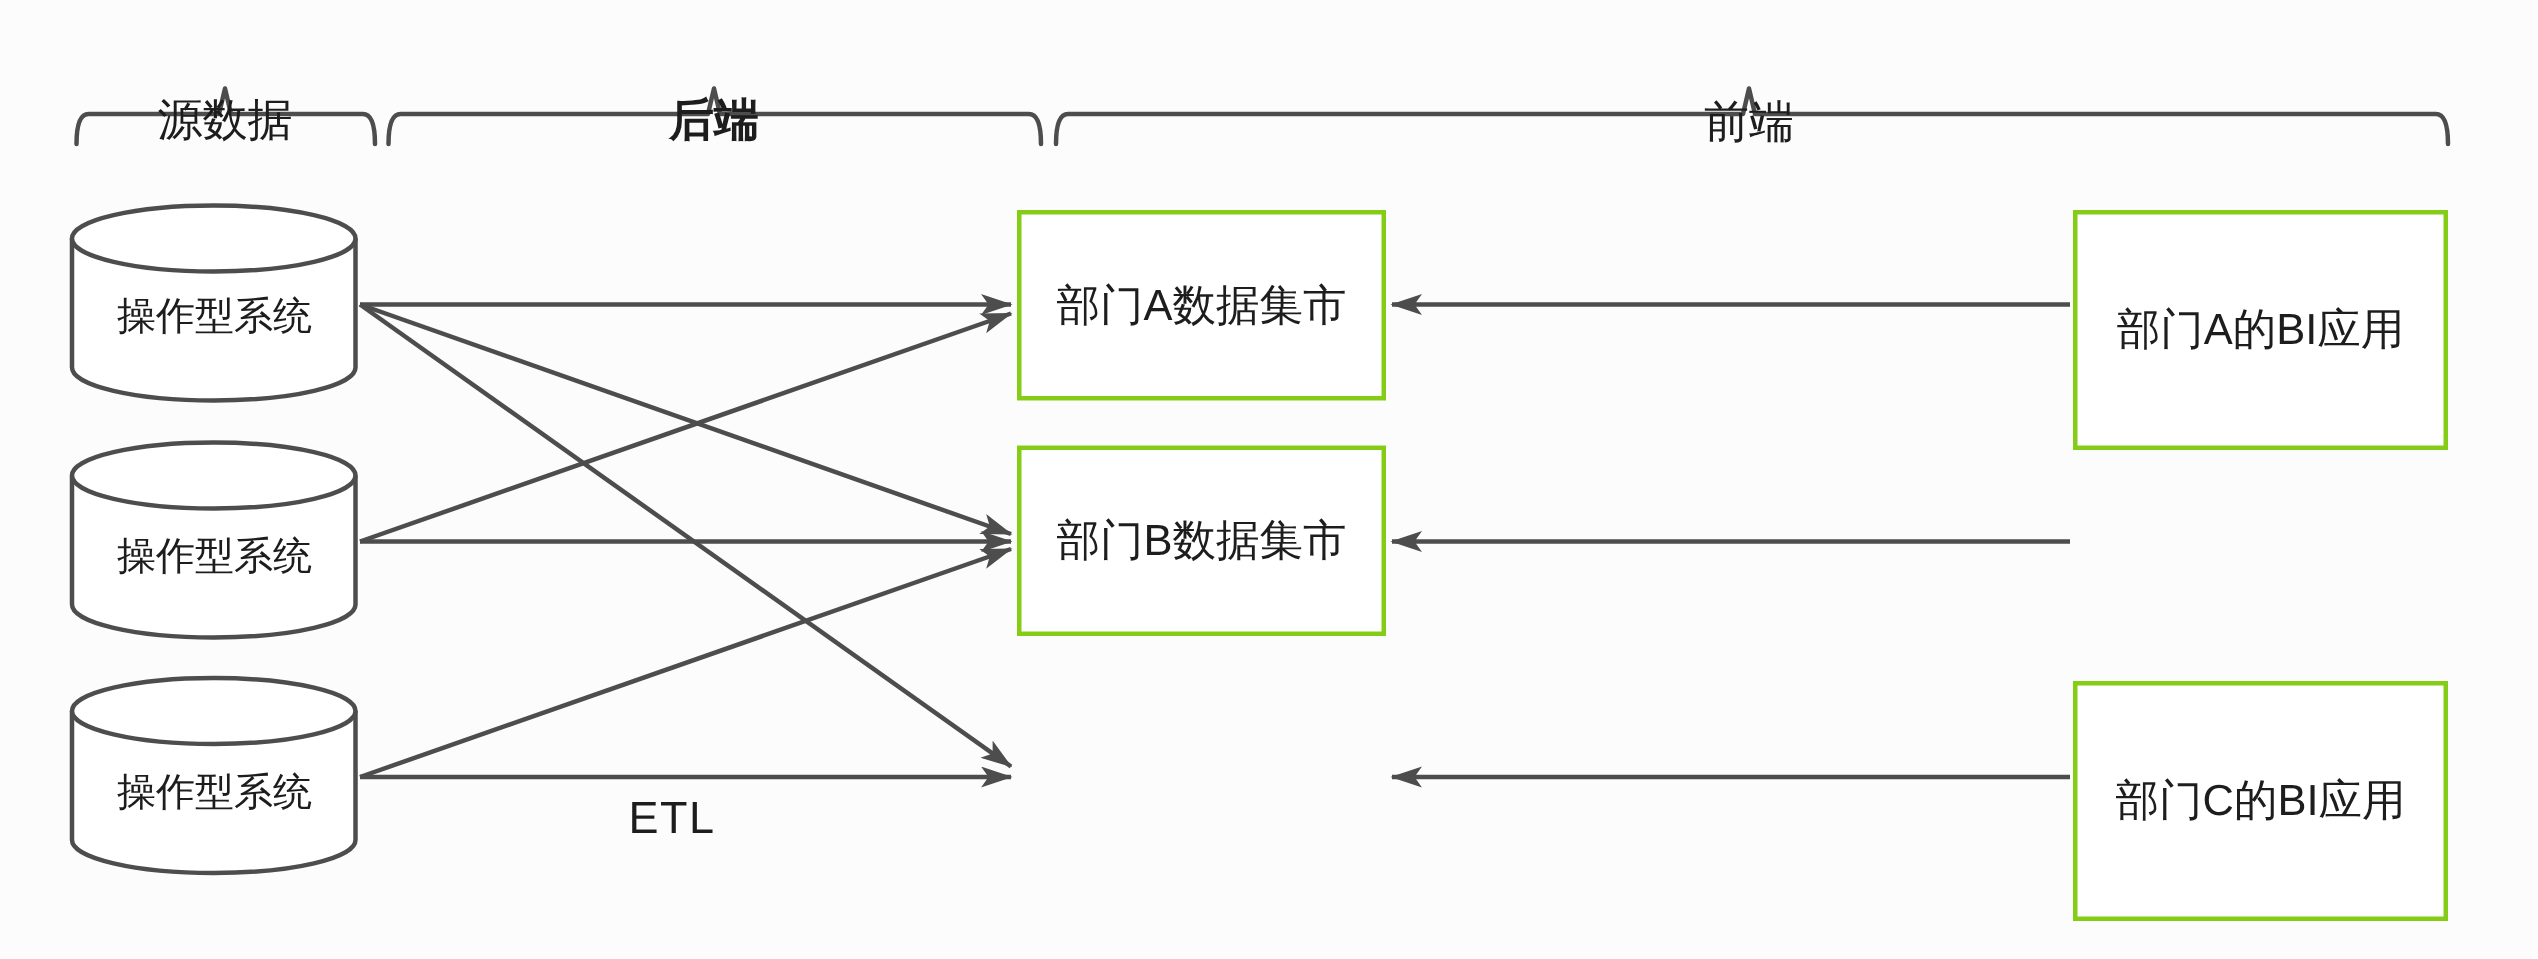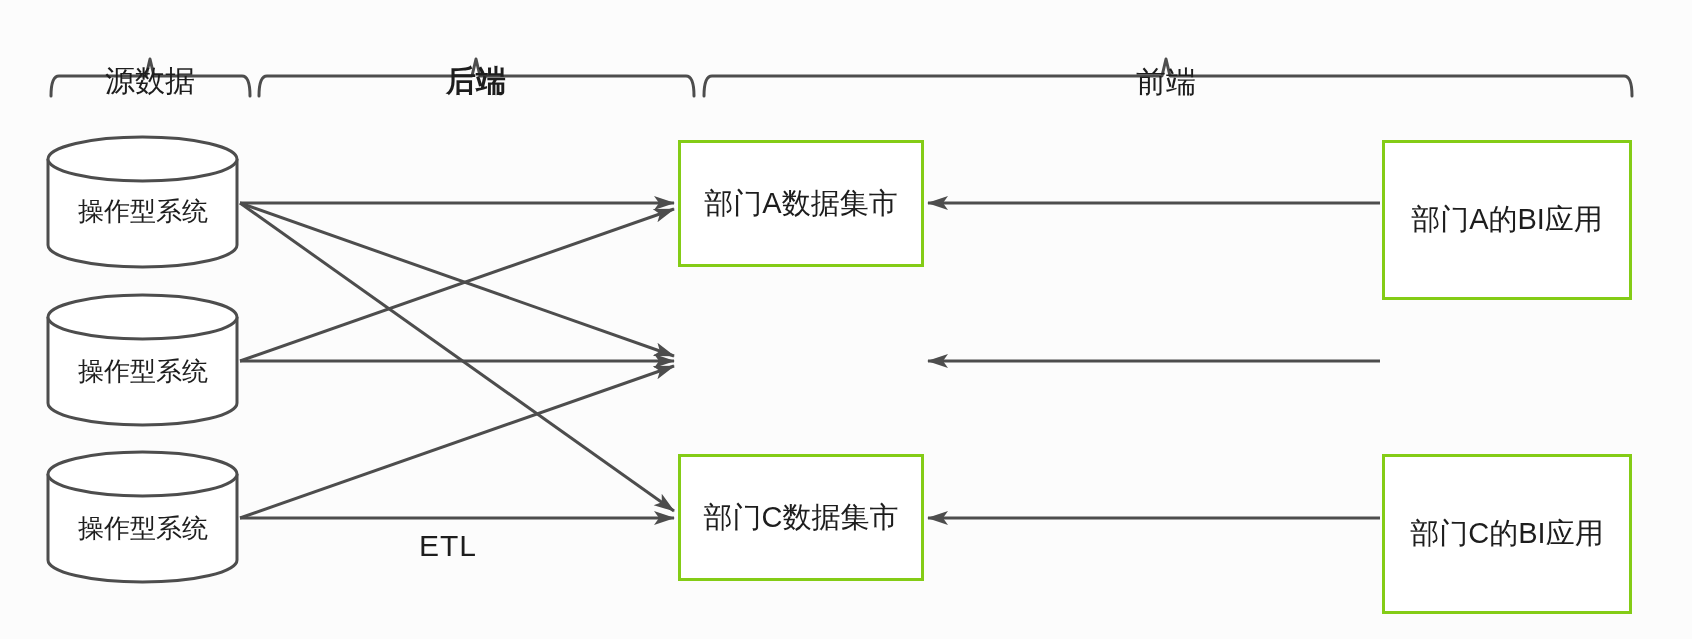--- a/index.html
+++ b/index.html
@@ -110,22 +110,22 @@
   <div class="label section-label" style="left:476px; top:40px;font-weight:bold;">后端</div>
   <div class="label section-label" style="left:1166px; top:41px;">前端</div>
 
   <div class="cyl-label" style="top:211px;">操作型系统</div>
   <div class="cyl-label" style="top:371px;">操作型系统</div>
   <div class="cyl-label" style="top:528px;">操作型系统</div>
 
   <div class="node-box mart-box row-1">
     <span>部门A数据集市</span>
   </div>
-  <div class="node-box mart-box row-3">
-    <span>部门C数据集市</span>
+  <div class="node-box mart-box row-2">
+    <span>部门B数据集市</span>
   </div>
 
   <div class="node-box bi-box row-1">
     <span>部门A的BI应用</span>
   </div>
   <div class="node-box bi-box row-3">
     <span>部门C的BI应用</span>
   </div>
 
   <div class="label etl-label" style="left:448px; top:546px;text-align:right;">ETL</div>

